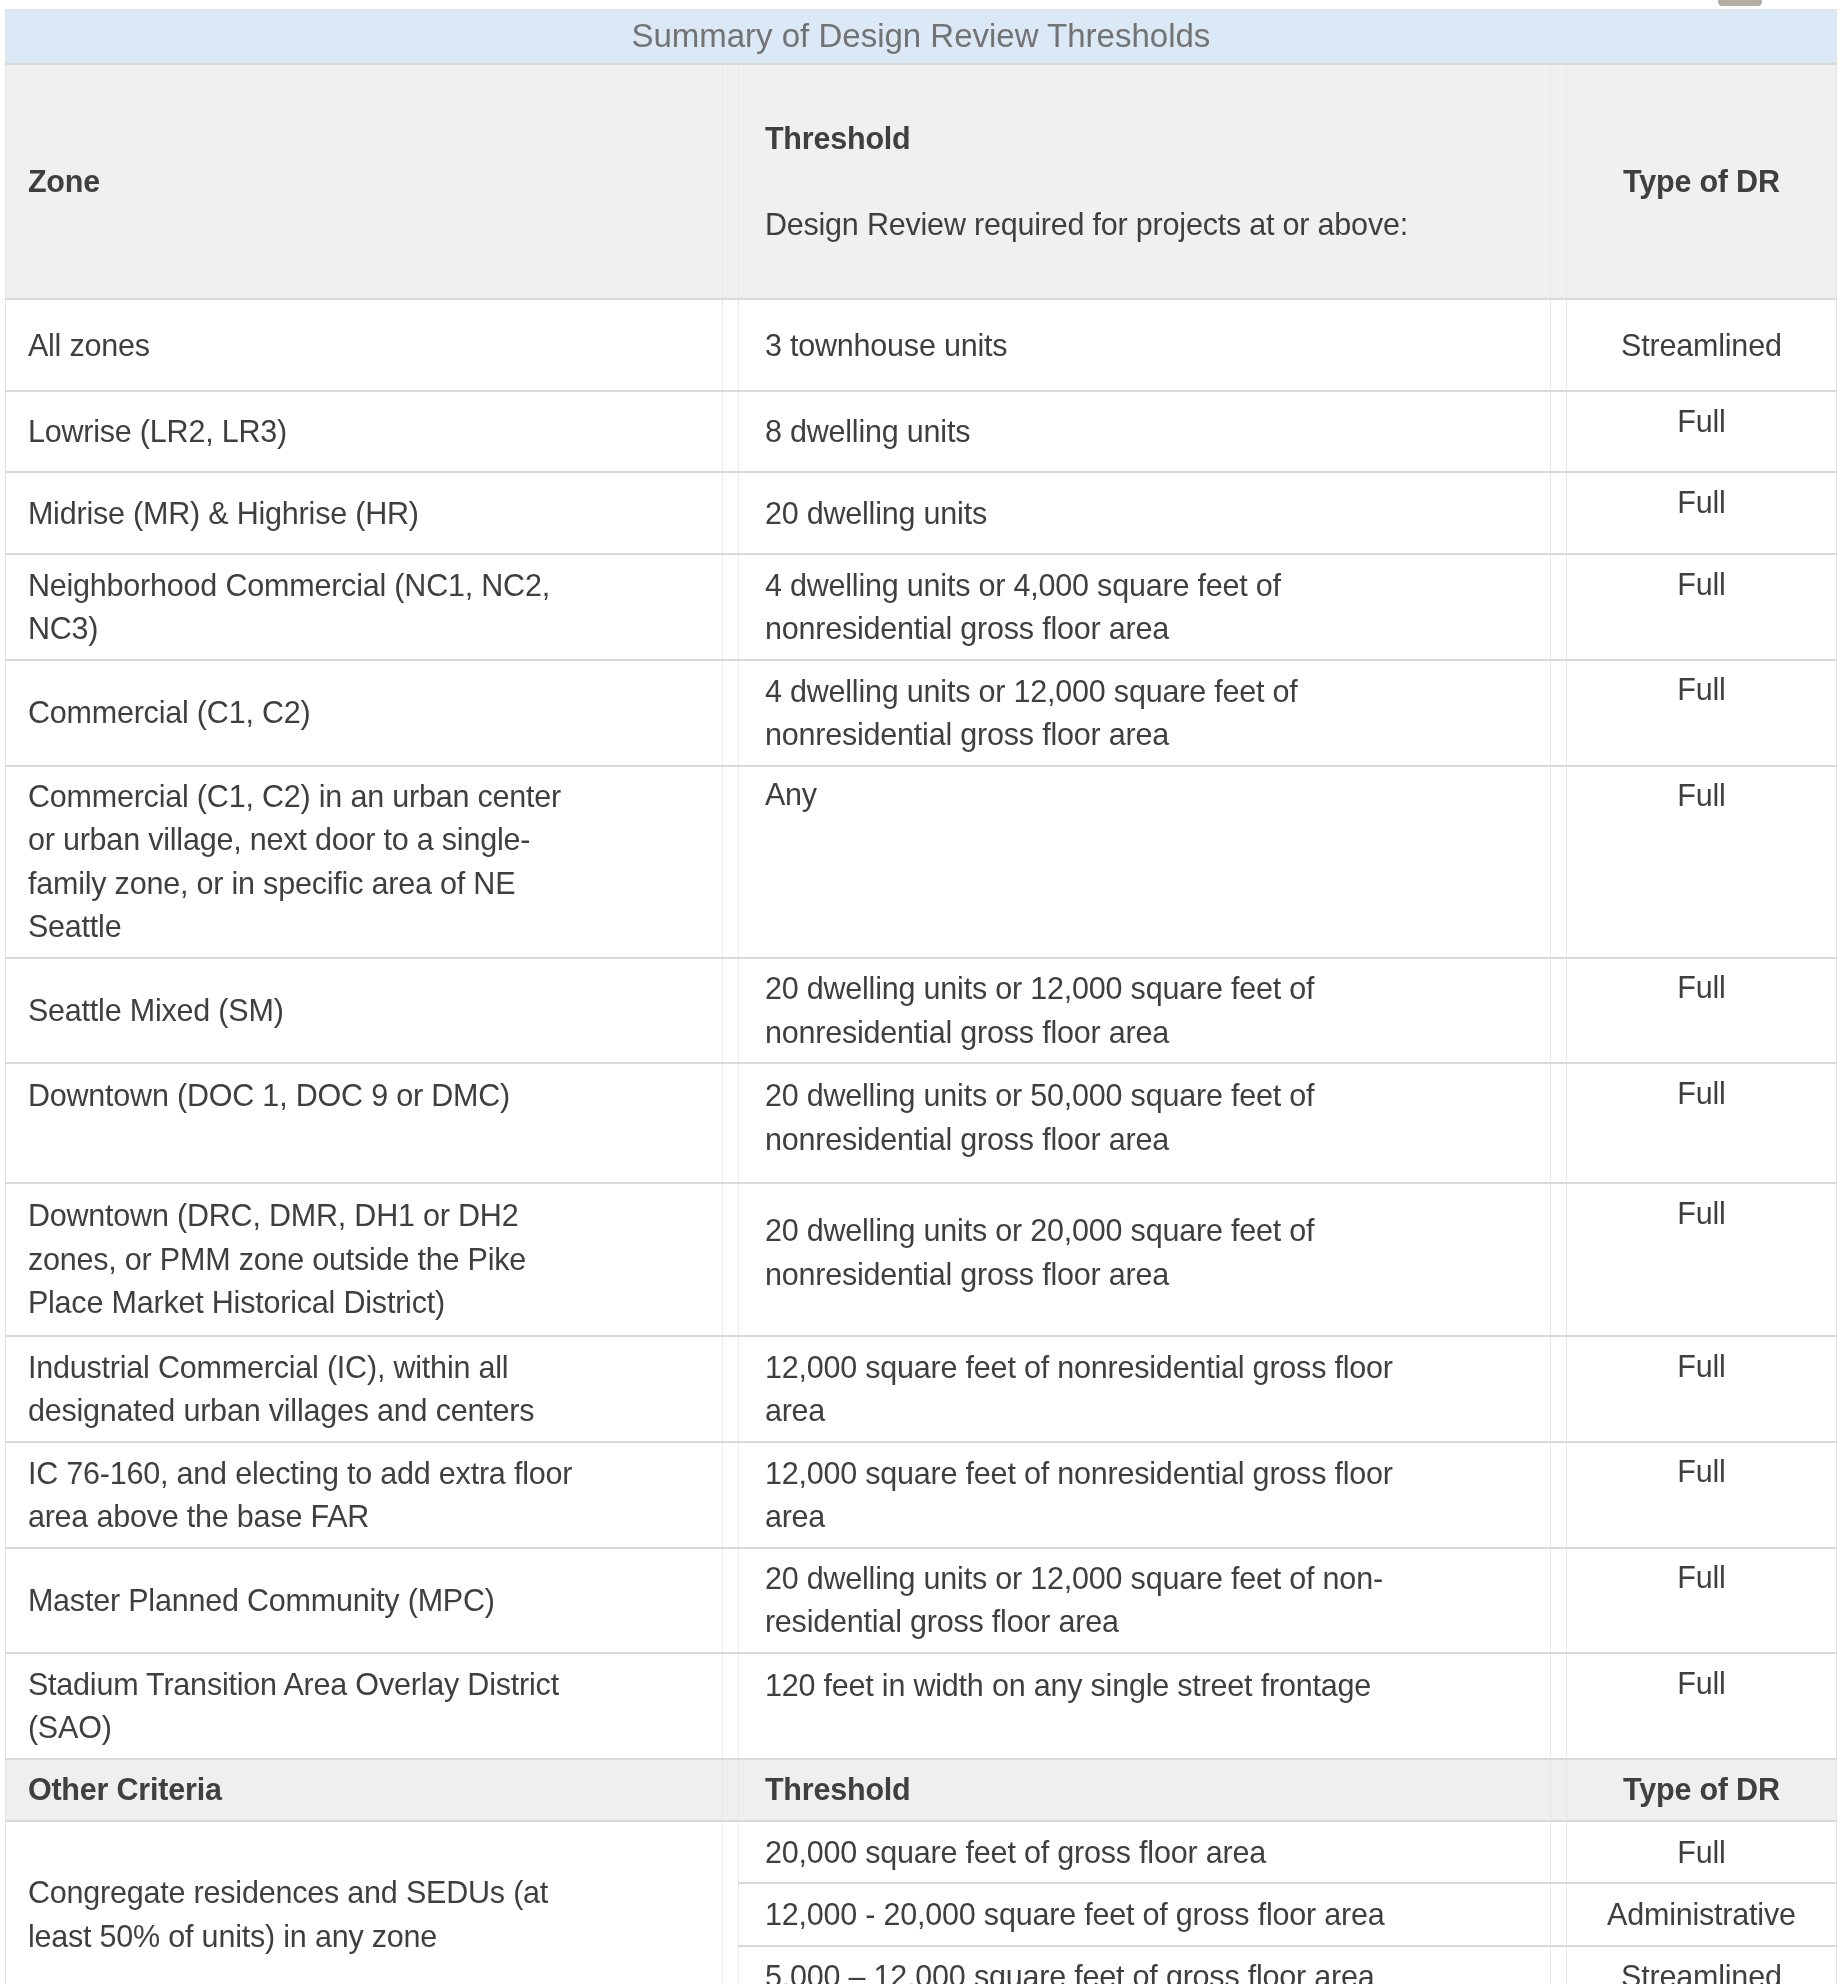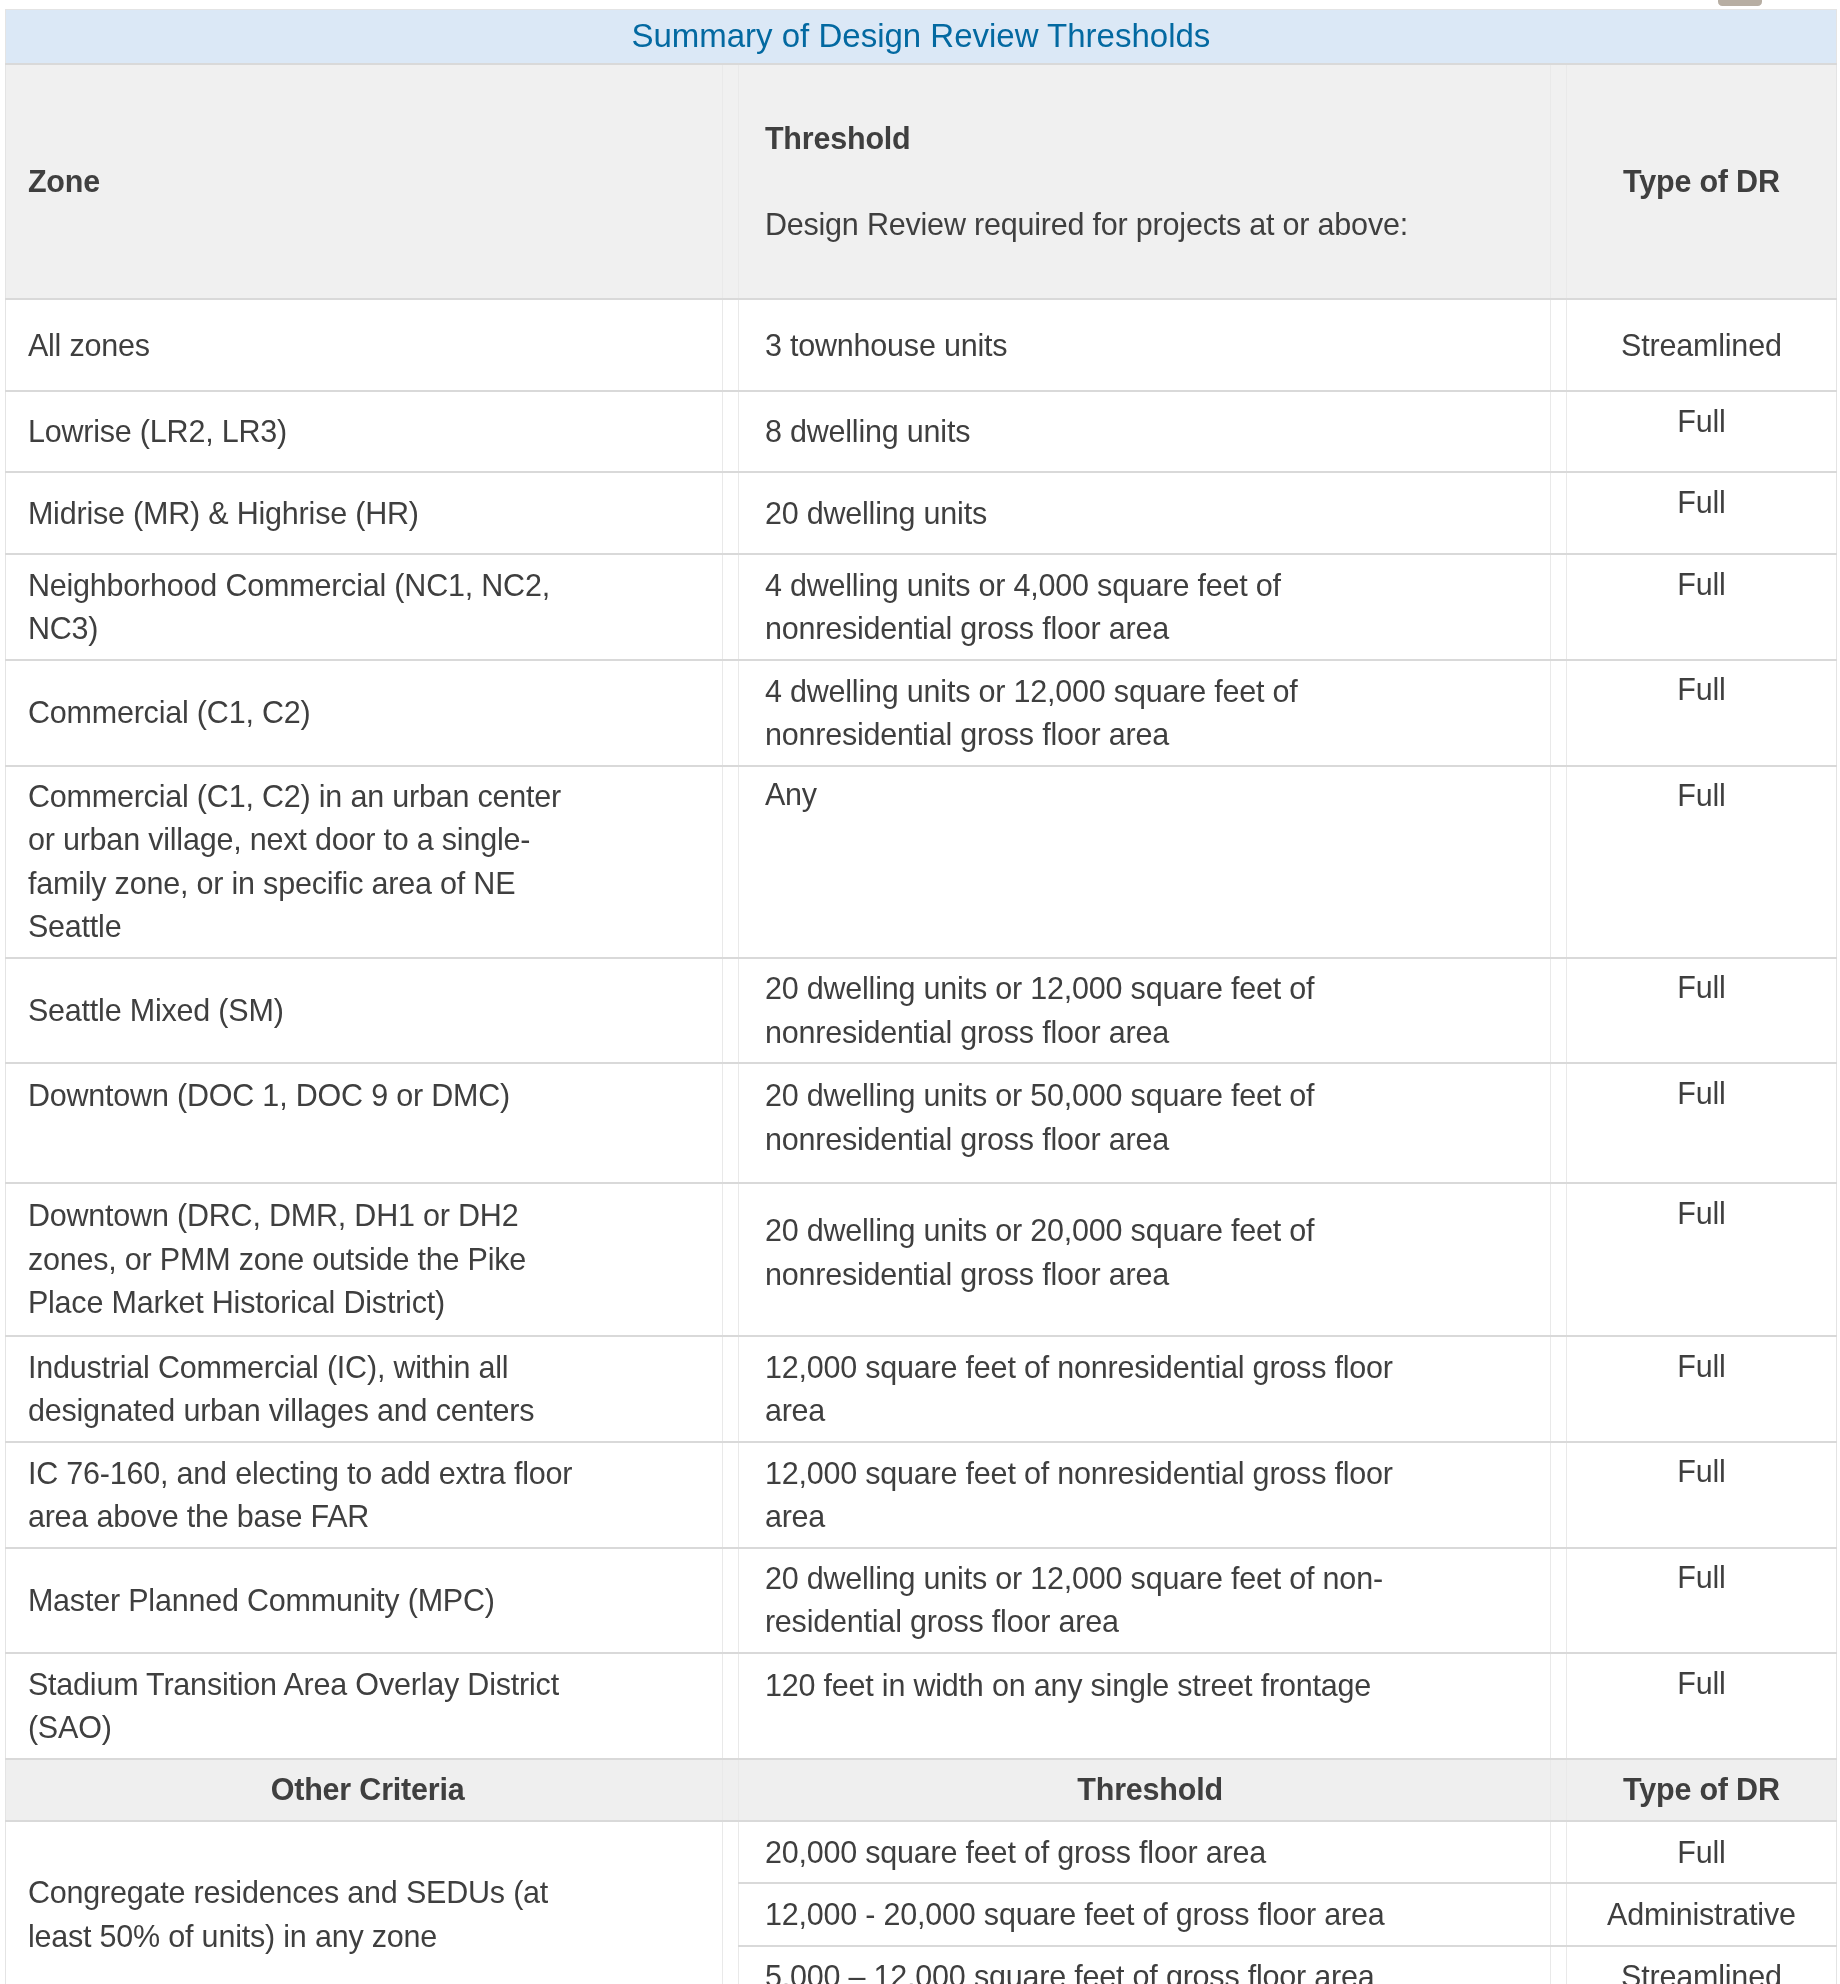--- a/index.html
+++ b/index.html
@@ -2,24 +2,24 @@
 <html style="font-size:9.8px"><head>
 <meta charset="utf-8">
 <style>
   html,body{margin:0;padding:0;background:#ffffff;}
   body{width:1840px;height:1985px;position:relative;font-family:"Liberation Sans","DejaVu Sans",sans-serif;}
   .artifact{position:absolute;top:0;left:1718px;width:44px;height:5.5px;background:#b7aea3;border-radius:0 0 4.3px 4.3px;}
   table.dr{border-collapse:collapse;table-layout:fixed;width:1831px;margin:8.5px 0 0 4.9px;border:1.2px solid #e4e4e4;border-bottom:none;}
   col.c-zone{width:717px;} col.c-gut{width:16px;} col.c-thr{width:812px;} col.c-typ{width:270px;}
   td{border-top:2.4px solid #d9d9d9;background:#ffffff;color:#3f3f3f;font-size:30.5px;line-height:1.42;
      vertical-align:middle;white-space:pre-line;letter-spacing:-0.2px;overflow:hidden;}
-  td.title-cell{background:#dbe8f6;color:#0369a1;text-align:center;font-size:33px;font-weight:400;
+  td.title-cell{background:#dbe8f6;color:#737373;text-align:center;font-size:33px;font-weight:400;
      letter-spacing:0;border-top:none;}
   tr.hdr td{background:#f0f0f0;}
-  tr.ohdr td{background:#efefef;text-align:center;}
+  tr.ohdr td{background:#efefef;}
   td.zone{padding:8.5px 14.6px 8.5px 22px;}
   td.thr{padding:8.5px 14.6px 8.5px 26px;}
   td.typ{text-align:center;padding:8.5px 6.1px;}
   td.t-top{vertical-align:top;padding-top:7.3px;}
   td.gut{background:#ffffff;border-left:1.2px solid #e9e9e9;border-right:1.2px solid #e9e9e9;padding:0;}
   .b{font-weight:700;}
   .hdr-sub{font-weight:400;}
 </style>
 </head>
 <body>

